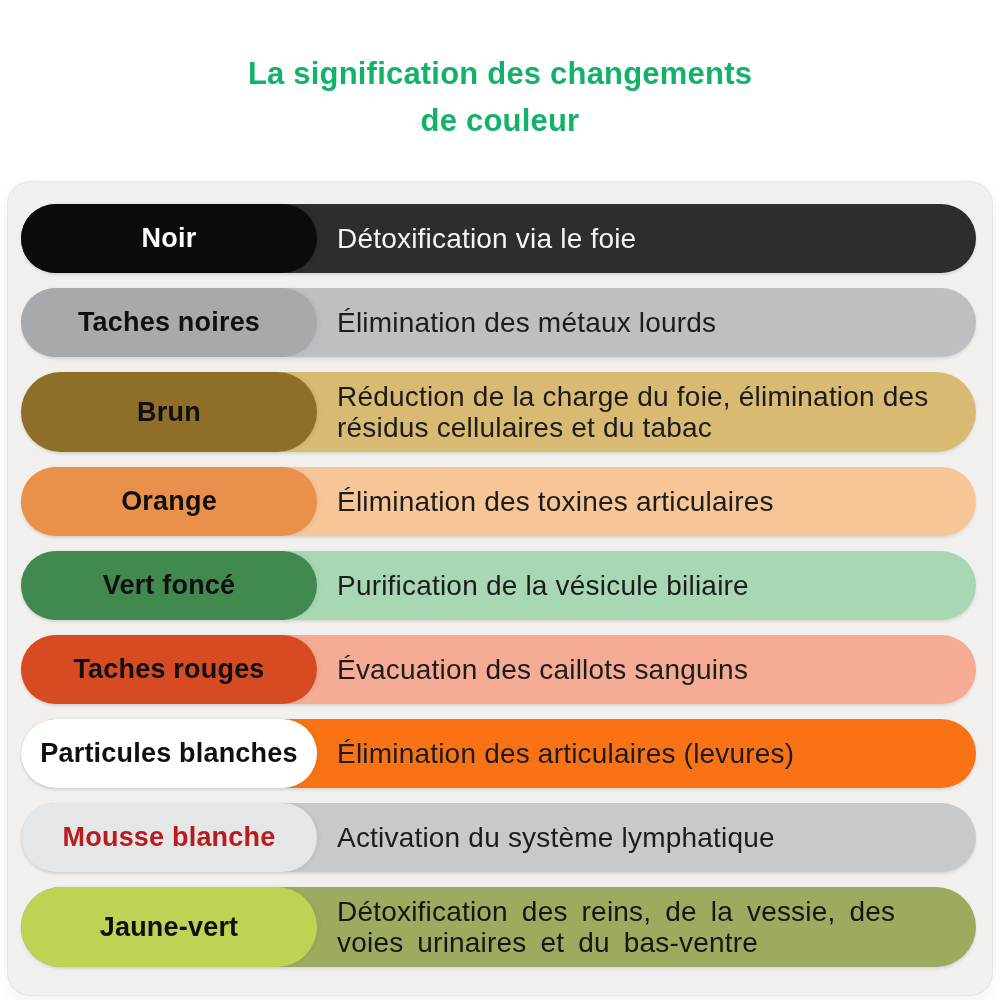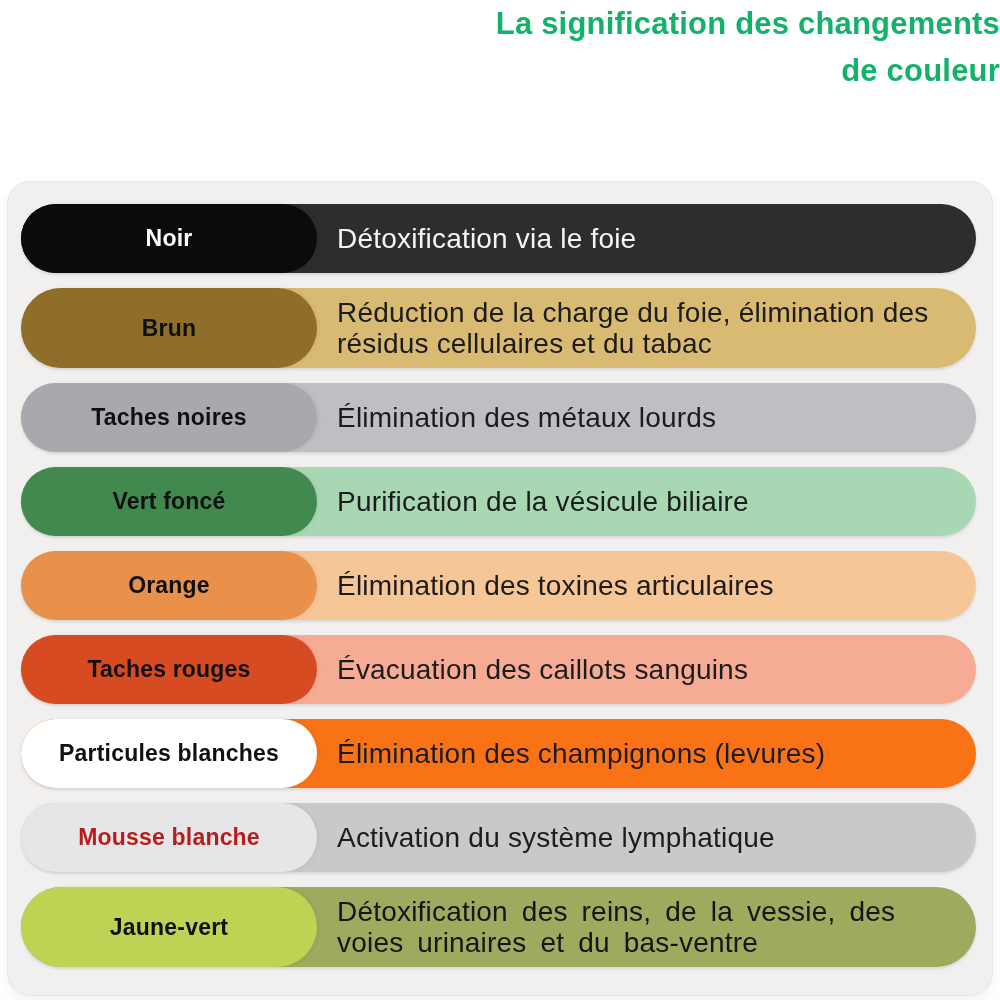--- a/index.html
+++ b/index.html
@@ -9,21 +9,22 @@
     font-family: "Liberation Sans", sans-serif;
   }
   .stage {
     position: relative;
     width: 1000px;
     height: 1000px;
     background: #ffffff;
     overflow: hidden;
   }
   .header {
-    text-align: right;
+    padding-top: 50px;
+    text-align: center;
   }
   .title {
     margin: 0;
     font-size: 31px;
     line-height: 47px;
     font-weight: 800;
     letter-spacing: 0.2px;
   }
   .card {
     position: absolute;
@@ -46,21 +47,21 @@
   }
   .row:last-child { margin-bottom: 0; }
   .pill {
     flex: 0 0 296px;
     align-self: stretch;
     border-radius: 40px;
     display: flex;
     align-items: center;
     justify-content: center;
     font-weight: 700;
-    font-size: 23px;
+    font-size: 27px;
     letter-spacing: 0.2px;
     box-shadow: 2px 0 4px rgba(0,0,0,0.05);
   }
   .desc {
     margin-left: 20px;
     padding: 9px 28px 9px 0;
     font-size: 28px;
     line-height: 31px;
     letter-spacing: 0.2px;
     white-space: pre-line;
@@ -79,61 +80,61 @@
 
   <div class="card" style="background: rgb(241, 240, 238);">
 
     <div class="row" style="background: rgb(45, 45, 45);">
       <div class="pill" style="background: rgb(11, 11, 11); color: rgb(255, 255, 255);">
         <span>Noir</span>
       </div>
       <div class="desc" style="color: rgb(245, 245, 245);">Détoxification via le foie</div>
     </div>
 
+    <div class="row" style="background: rgb(189, 191, 195);">
+      <div class="pill" style="background: rgb(167, 169, 173); color: rgb(16, 16, 16);">
+        <span>Taches noires</span>
+      </div>
+      <div class="desc" style="color: rgb(28, 28, 28);">Élimination des métaux lourds</div>
+    </div>
+
     <div class="row" style="background: rgb(217, 186, 115);">
       <div class="pill" style="background: rgb(142, 110, 40); color: rgb(16, 16, 16);">
         <span>Brun</span>
       </div>
       <div class="desc" style="color: rgb(28, 28, 28);">Réduction de la charge du foie, élimination des
 résidus cellulaires et du tabac</div>
     </div>
 
-    <div class="row" style="background: rgb(189, 191, 195);">
-      <div class="pill" style="background: rgb(167, 169, 173); color: rgb(16, 16, 16);">
-        <span>Taches noires</span>
+    <div class="row" style="background: rgb(247, 198, 151);">
+      <div class="pill" style="background: rgb(233, 145, 74); color: rgb(16, 16, 16);">
+        <span>Orange</span>
       </div>
-      <div class="desc" style="color: rgb(28, 28, 28);">Élimination des métaux lourds</div>
+      <div class="desc" style="color: rgb(28, 28, 28);">Élimination des toxines articulaires</div>
     </div>
 
     <div class="row" style="background: rgb(168, 216, 179);">
       <div class="pill" style="background: rgb(65, 137, 79); color: rgb(16, 16, 16);">
         <span>Vert foncé</span>
       </div>
       <div class="desc" style="color: rgb(28, 28, 28);">Purification de la vésicule biliaire</div>
-    </div>
-
-    <div class="row" style="background: rgb(247, 198, 151);">
-      <div class="pill" style="background: rgb(233, 145, 74); color: rgb(16, 16, 16);">
-        <span>Orange</span>
-      </div>
-      <div class="desc" style="color: rgb(28, 28, 28);">Élimination des toxines articulaires</div>
     </div>
 
     <div class="row" style="background: rgb(245, 171, 148);">
       <div class="pill" style="background: rgb(214, 75, 34); color: rgb(16, 16, 16); text-align: center;">
         <span>Taches rouges</span>
       </div>
       <div class="desc" style="color: rgb(28, 28, 28);">Évacuation des caillots sanguins</div>
     </div>
 
     <div class="row" style="background: #f97316;">
       <div class="pill" style="background: rgb(255, 255, 255); color: rgb(16, 16, 16);">
         <span>Particules blanches</span>
       </div>
-      <div class="desc" style="color: rgb(28, 28, 28);">Élimination des champignons (levures)</div>
+      <div class="desc" style="color: rgb(28, 28, 28);">Élimination des articulaires (levures)</div>
     </div>
 
     <div class="row" style="background: rgb(199, 201, 203);">
       <div class="pill" style="background: rgb(228, 230, 232); color: #b91c1c;">
         <span>Mousse blanche</span>
       </div>
       <div class="desc" style="color: rgb(28, 28, 28);">Activation du système lymphatique</div>
     </div>
 
     <div class="row" style="background: rgb(156, 171, 94); align-items: flex-end;">

